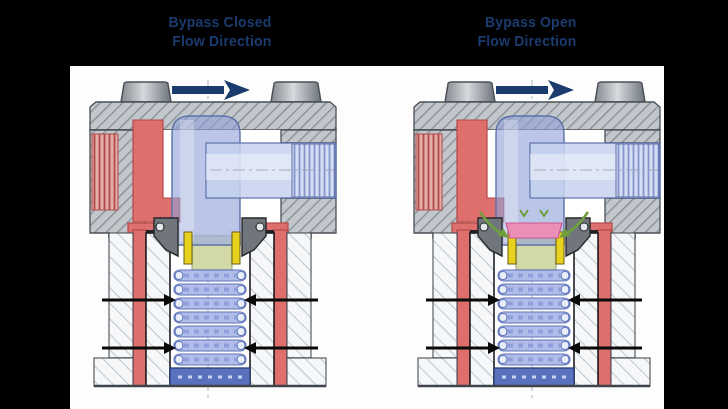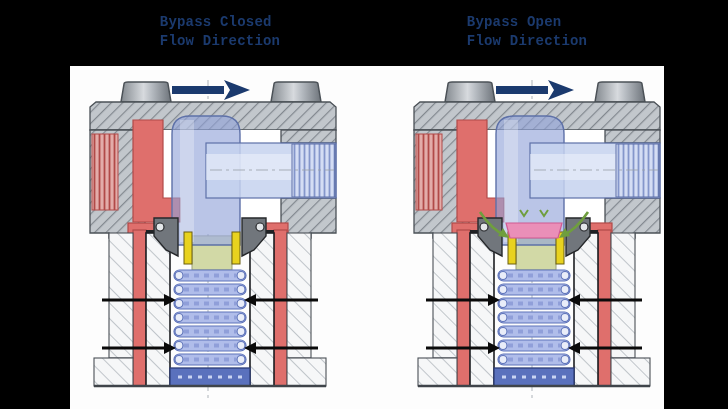--- a/index.html
+++ b/index.html
@@ -2,25 +2,24 @@
 <html style="--page_bg: #000000; --panel: #fdfdfd; --navy: #1b3a6e; --metal: #c2c7cc; --metal_line: #82888f; --metal_edge: #4b5157; --hatchl_bg: #f6f7f8; --hatchl_line: #b2b8be; --red: #df6f6c; --red_dark: #b14a48; --tred_bg: #e3aca9; --blue: #8fa2d8; --blue_light: #c6d2ef; --blue_dark: #5e71a8; --tblue_bg: #d4ddf4; --tblue_line: #8496cb; --spring: #b0bdea; --spring_line: #5f74ba; --spring_seat: #5a71bd; --yellow: #e8d21f; --yellow_green: #d2d9a6; --collar: #71767c; --green: #6f9e3e; --pink: #ea8fb8; --pink_edge: #cf5a92;"><head>
 <meta charset="utf-8">
 <style>
   html,body{margin:0;padding:0;}
   body{
     width:728px;height:409px;position:relative;overflow:hidden;
     background:var(--page_bg,#000);
     font-family:"Liberation Sans",sans-serif;
   }
   .title{
-    position:absolute;transform:translateX(-50%);text-align:left;
+    position:absolute;transform:translateX(-50%);text-align:right;
     color:var(--navy,#1b3a6e);
     font-weight:bold;font-size:14px;line-height:19px;letter-spacing:.2px;
     white-space:nowrap;
-    font-family:Liberation Mono, monospace;
   }
   .panel{
     position:absolute;left:70px;top:66px;width:594px;height:343px;
     background:var(--panel,#fdfdfd);
   }
   .valve{position:absolute;top:14px;width:250px;height:320px;}
   .valve-left{left:18px;}
   .valve-right{left:342px;}
   svg{display:block;}
   .defs-holder{position:absolute;width:0;height:0;}

